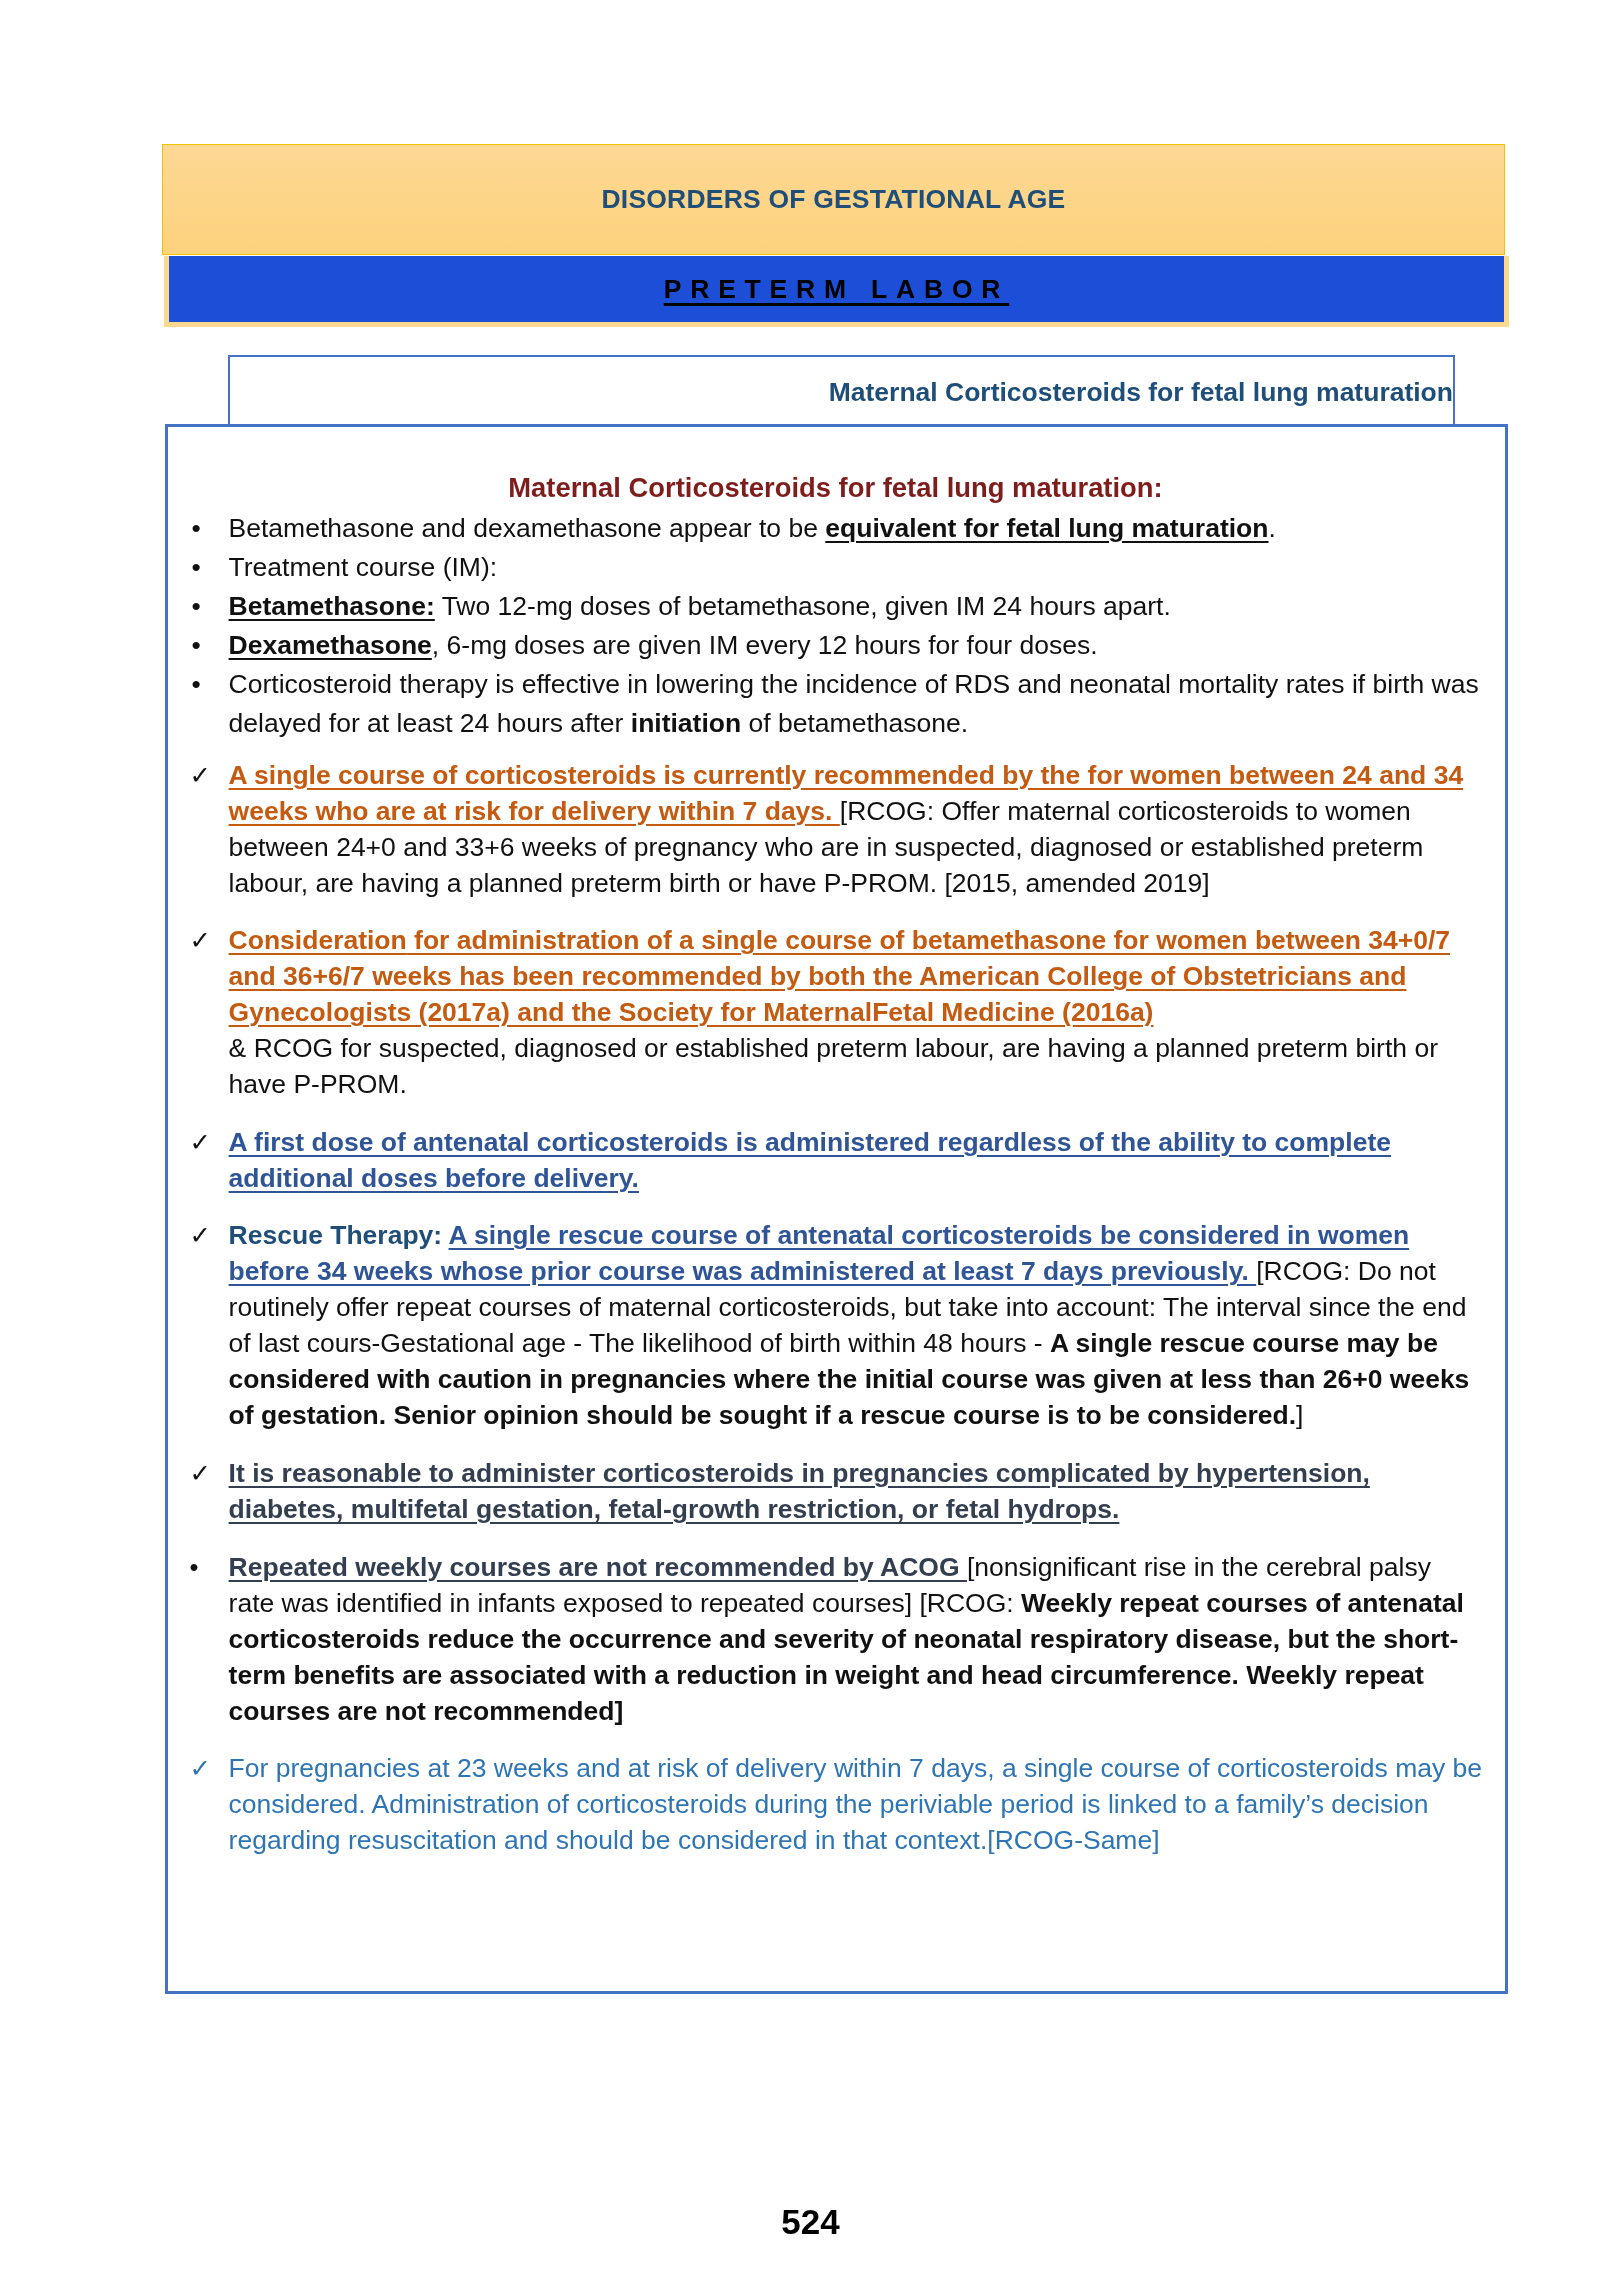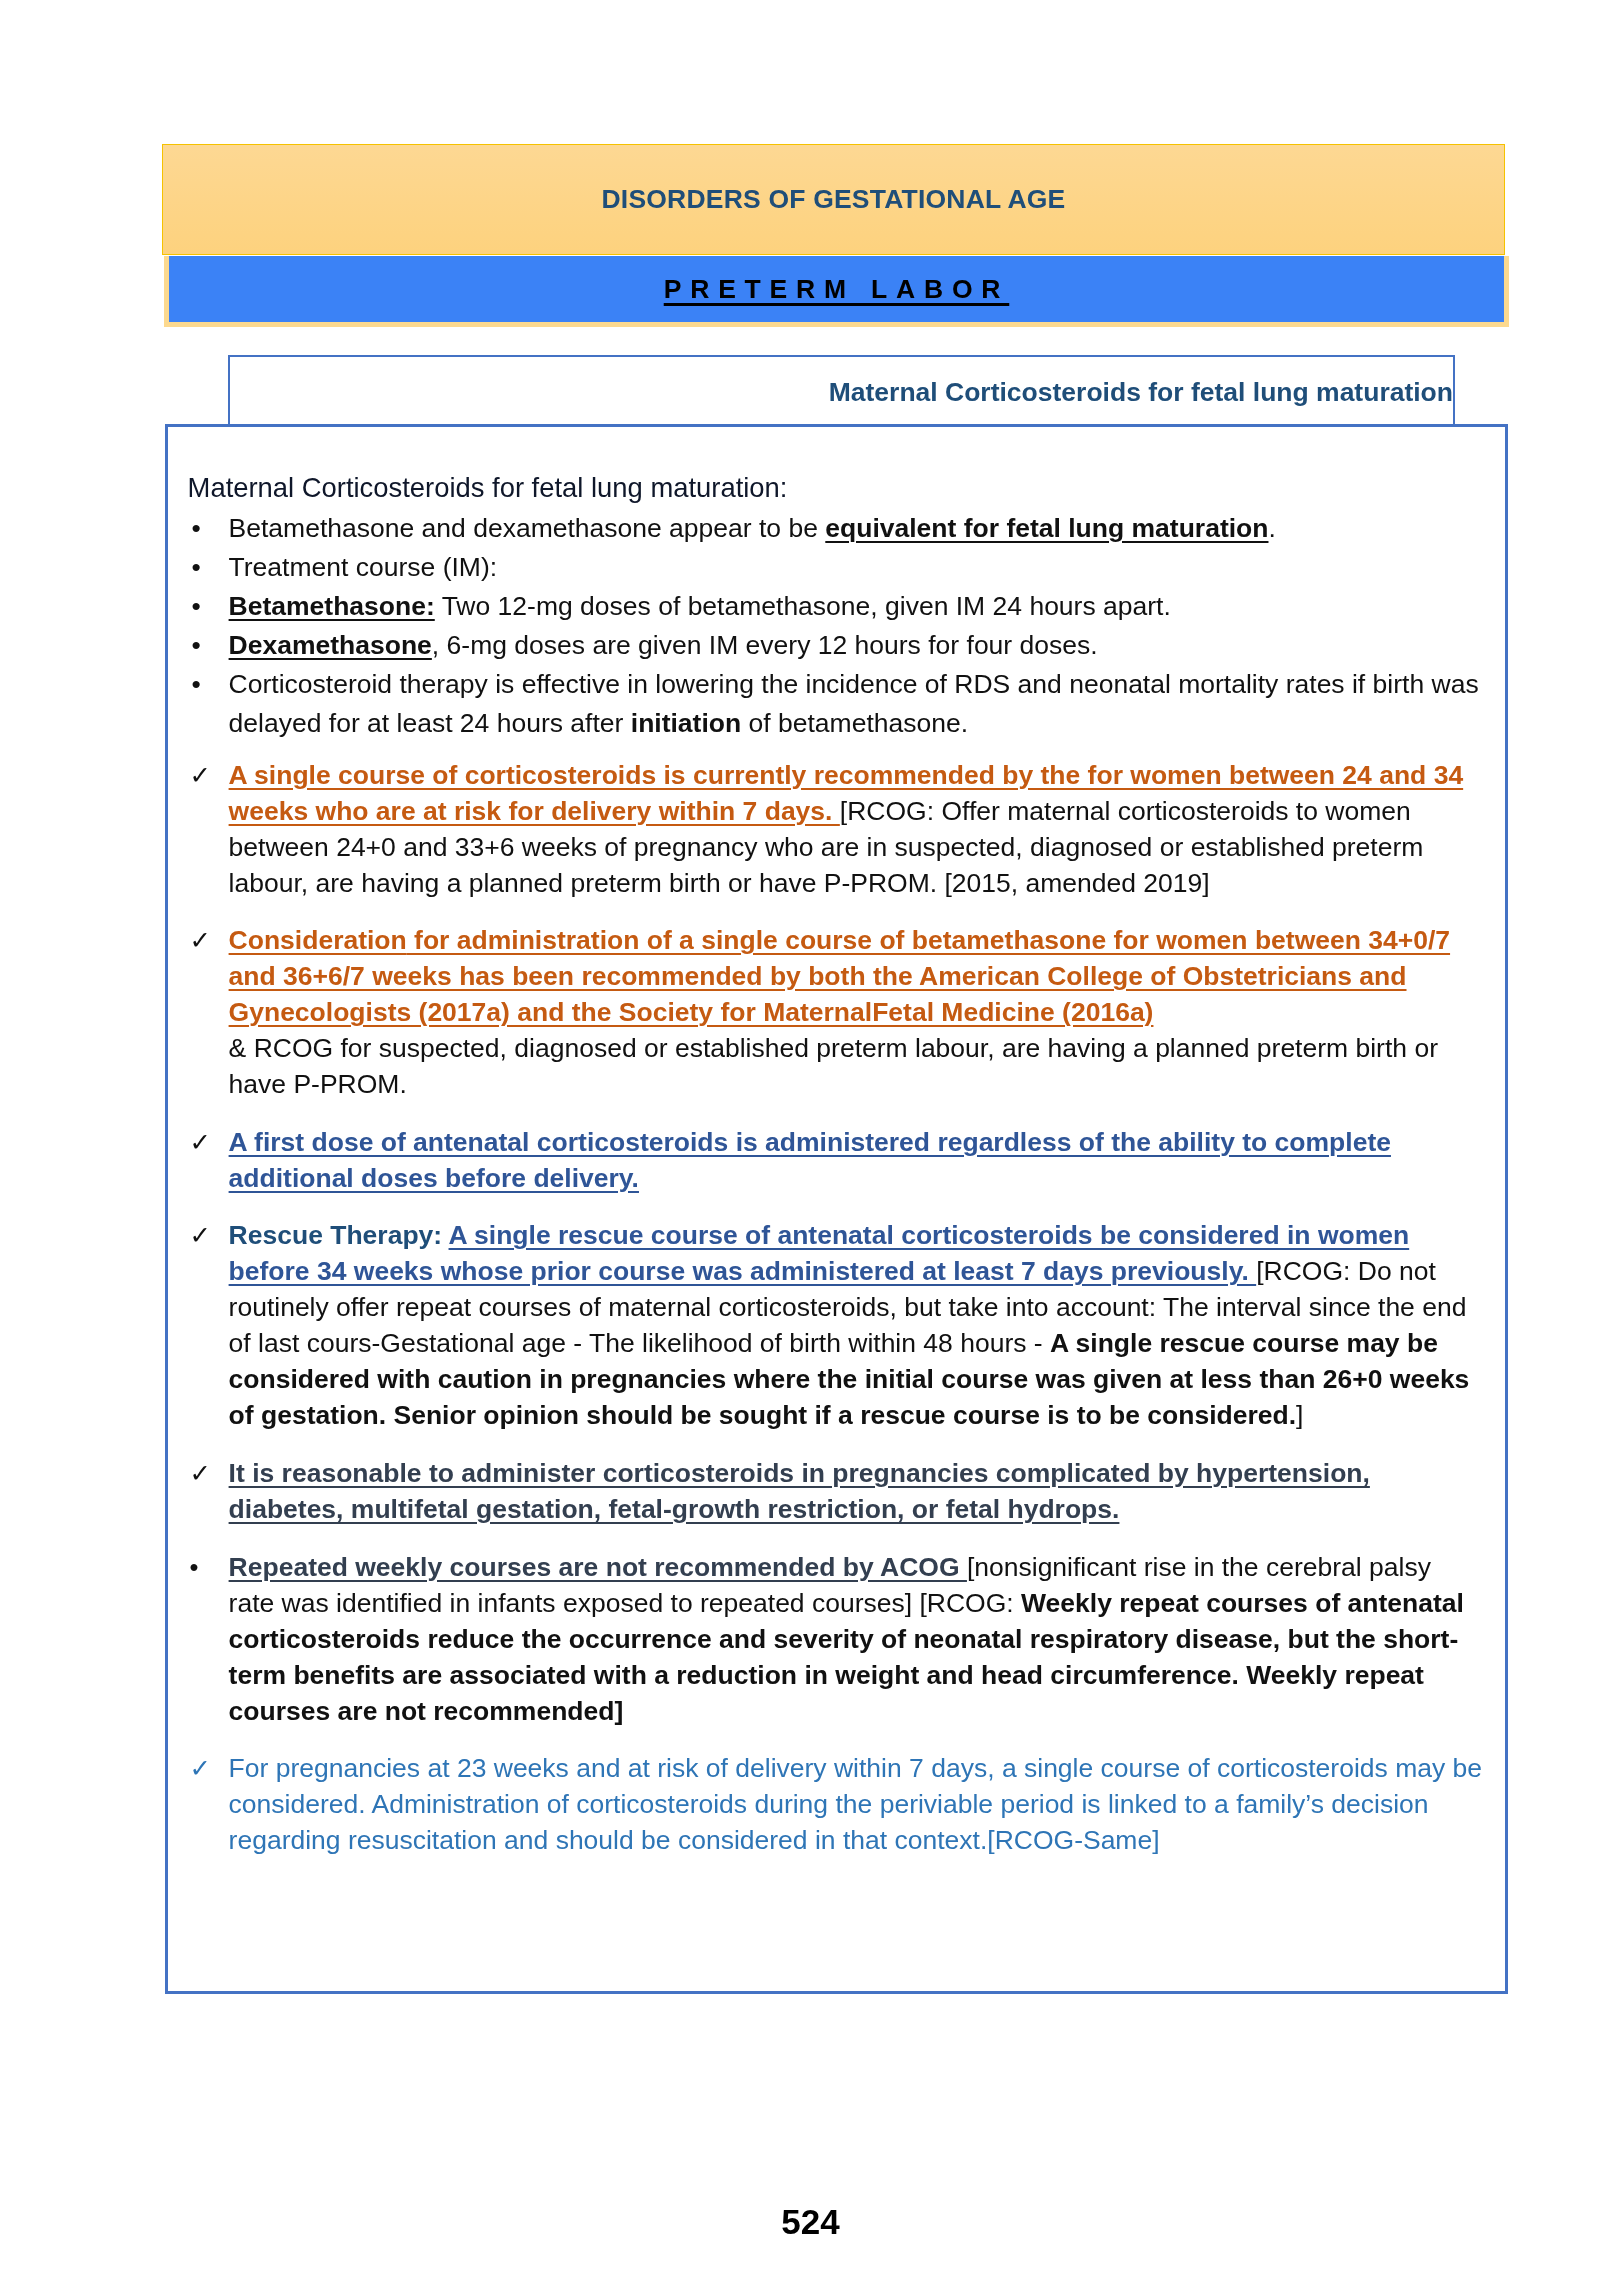--- a/index.html
+++ b/index.html
@@ -5,35 +5,35 @@
   html, body { margin: 0; padding: 0; background: #ffffff; }
   body { width: 1621px; height: 2293px; position: relative; overflow: hidden;
          font-family: "Liberation Sans", "DejaVu Sans", sans-serif; color: #111; }
 
   .hdr-top { position: absolute; left: 162px; top: 144px; width: 1343px; height: 111px;
     background: linear-gradient(#fdd893, #fdd27e); border: 1px solid #f5c200; box-sizing: border-box;
     display: flex; align-items: center; justify-content: center; }
   .hdr-top span { color: #1f4e79; font-weight: bold; font-size: 26.5px; letter-spacing: 0.2px; }
 
   .hdr-sub { position: absolute; left: 164px; top: 256px; width: 1345px; height: 71px;
-    border: 5.9px solid #fcd98f; border-top: none; box-sizing: border-box; background: #3b82f6;
+    border: 5.9px solid #fcd98f; border-top: none; box-sizing: border-box; background: #1d4ed8;
     display: flex; align-items: center; justify-content: center; }
   .hdr-sub span { font-weight: bold; font-size: 26.5px; letter-spacing: 8.8px; text-decoration: underline;
     text-decoration-thickness: 2.9px; text-underline-offset: 4.9px; color: #000; }
 
   .title-box { position: absolute; left: 228px; top: 355px; width: 1227px; height: 73px;
     border: 2.9px solid #4472c4; border-bottom: none; box-sizing: border-box; background: #fff;
     display: flex; align-items: center; justify-content: flex-end; }
   .title-box span { color: #1f4e79; font-weight: bold; font-size: 26.5px; }
 
   .main-box { position: absolute; left: 165px; top: 424px; width: 1343px; height: 1570px;
     border: 3.9px solid #4472c4; box-sizing: border-box; background: #fff;
     padding: 43px 21.6px 0 19.6px; }
 
-  .sec-heading { color: #0f172a; font-weight: normal; font-size: 27.4px; margin: 0 0 3.9px 0; line-height: 35px; }
+  .sec-heading { color: #7f1d1d; font-weight: bold; font-size: 27.4px; margin: 0 0 3.9px 0; line-height: 35px; text-align: center; }
 
   ul.plain { list-style: none; margin: 0; padding: 0; }
   ul.plain li { position: relative; padding-left: 41px; font-size: 26.5px; line-height: 39px; }
   ul.plain li .mark { position: absolute; left: 3.9px; top: 0; width: 29px; }
 
   .items { margin-top: 13.7px; }
   .item { position: relative; padding-left: 41px; font-size: 26.5px; line-height: 36px; margin-bottom: 21.6px; }
   .item .mark { position: absolute; left: 2px; top: 0; font-size: 25.5px; }
 
   .u { text-decoration: underline; text-underline-offset: 3.9px; text-decoration-thickness: 2px; }

